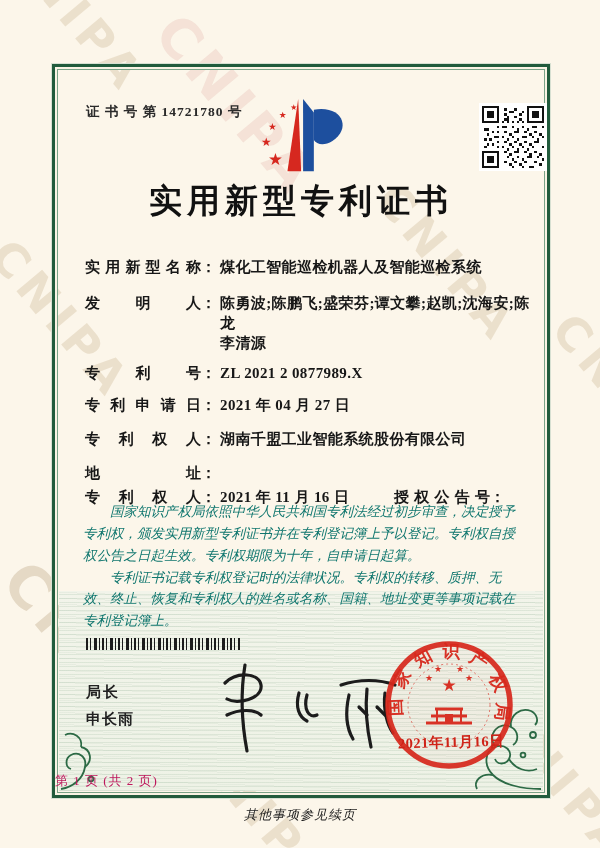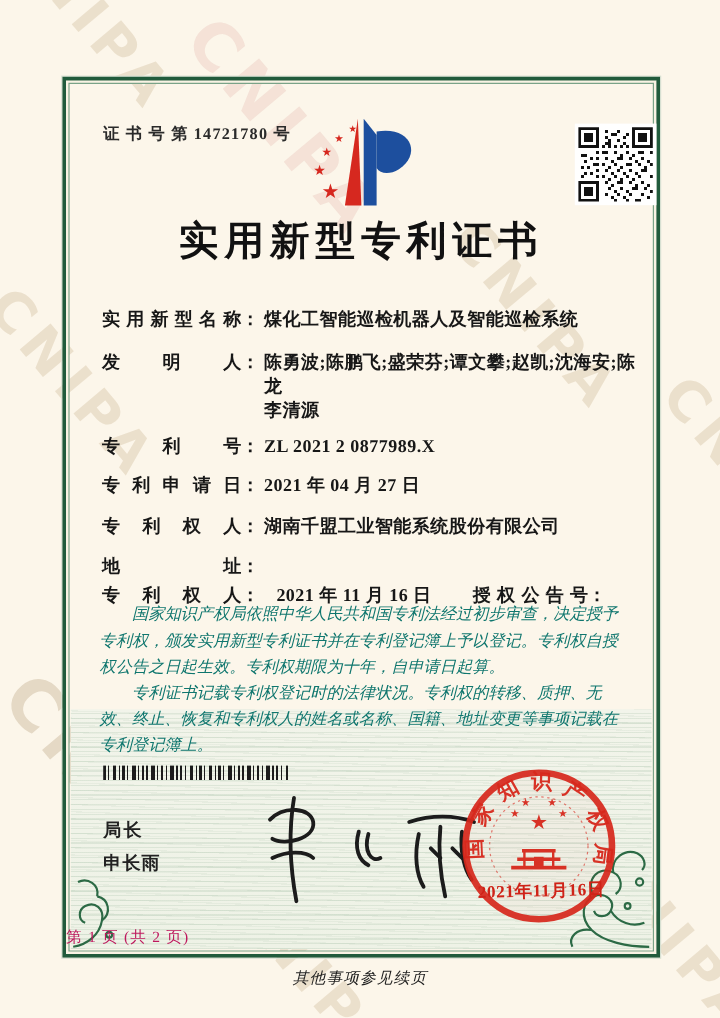--- a/index.html
+++ b/index.html
@@ -47,21 +47,21 @@
   
   .fields{position:absolute;top:190px;left:30px;width:450px;}
   .f-row{display:flex;font-size:15px;font-weight:600;color:#171717;line-height:20px;}
   .lbl{display:inline-block;width:116px;text-align:justify;text-align-last:justify;flex:none;}
   .lbl2{display:inline-block;width:96px;text-align:justify;text-align-last:justify;flex:none;margin-left:24px;}
   .colon{flex:none;margin-right:4px;}
   .val{flex:1;letter-spacing:.4px;}
   .val .l2{display:block;}
   .mb16{margin-bottom:16px;} .mb14{margin-bottom:14px;} .mb12{margin-bottom:12px;margin-top:10px;}
   .mb4{margin-bottom:4px;}
-  .val-inline{flex:none;width:150px;letter-spacing:.4px;text-align:center;}
+  .val-inline{flex:none;width:150px;letter-spacing:.4px;}
   
   .legal{position:absolute;top:434px;left:28px;width:444px;
     font-size:13.5px;line-height:1.62;font-style:italic;color:#0f766e;}
   .legal p{margin:0;text-indent:2em;}
   
   .barcode{position:absolute;left:31px;top:571px;width:154px;height:12px;
     background:repeating-linear-gradient(90deg,
       #1c1c1c 0 2px, transparent 2px 4px,
       #1c1c1c 4px 5px, transparent 5px 8px,
       #1c1c1c 8px 11px, transparent 11px 13px,

